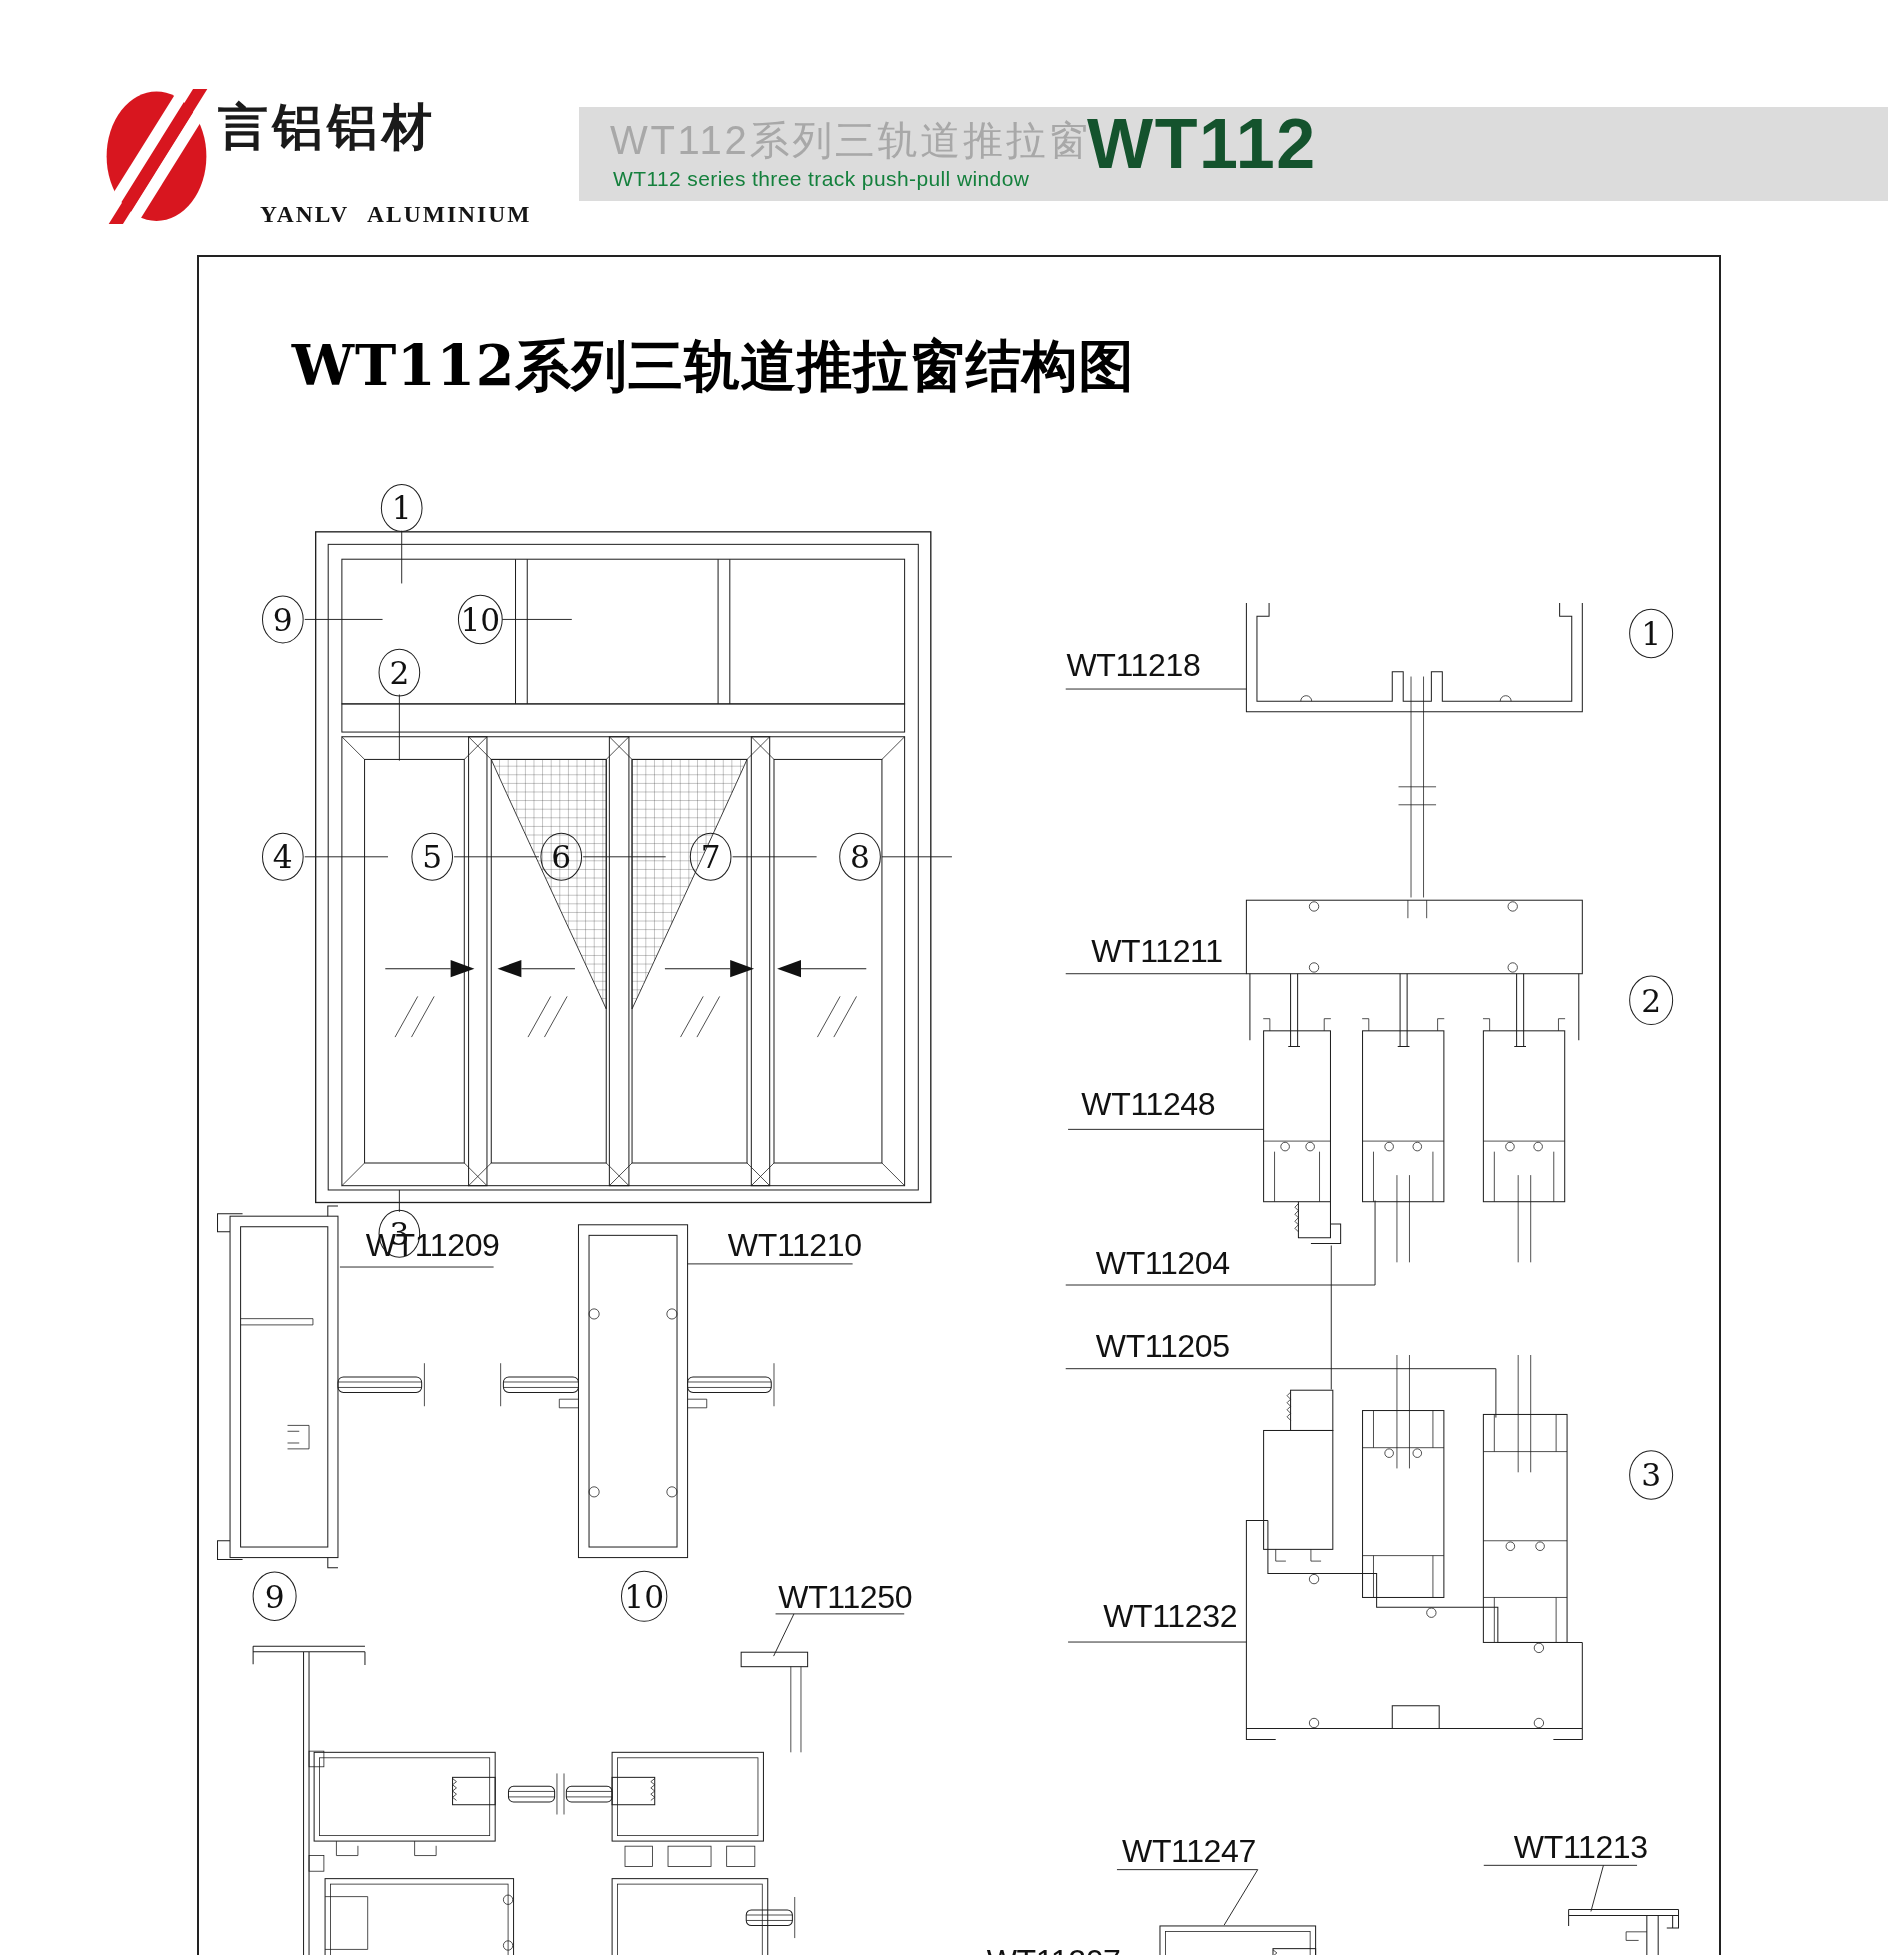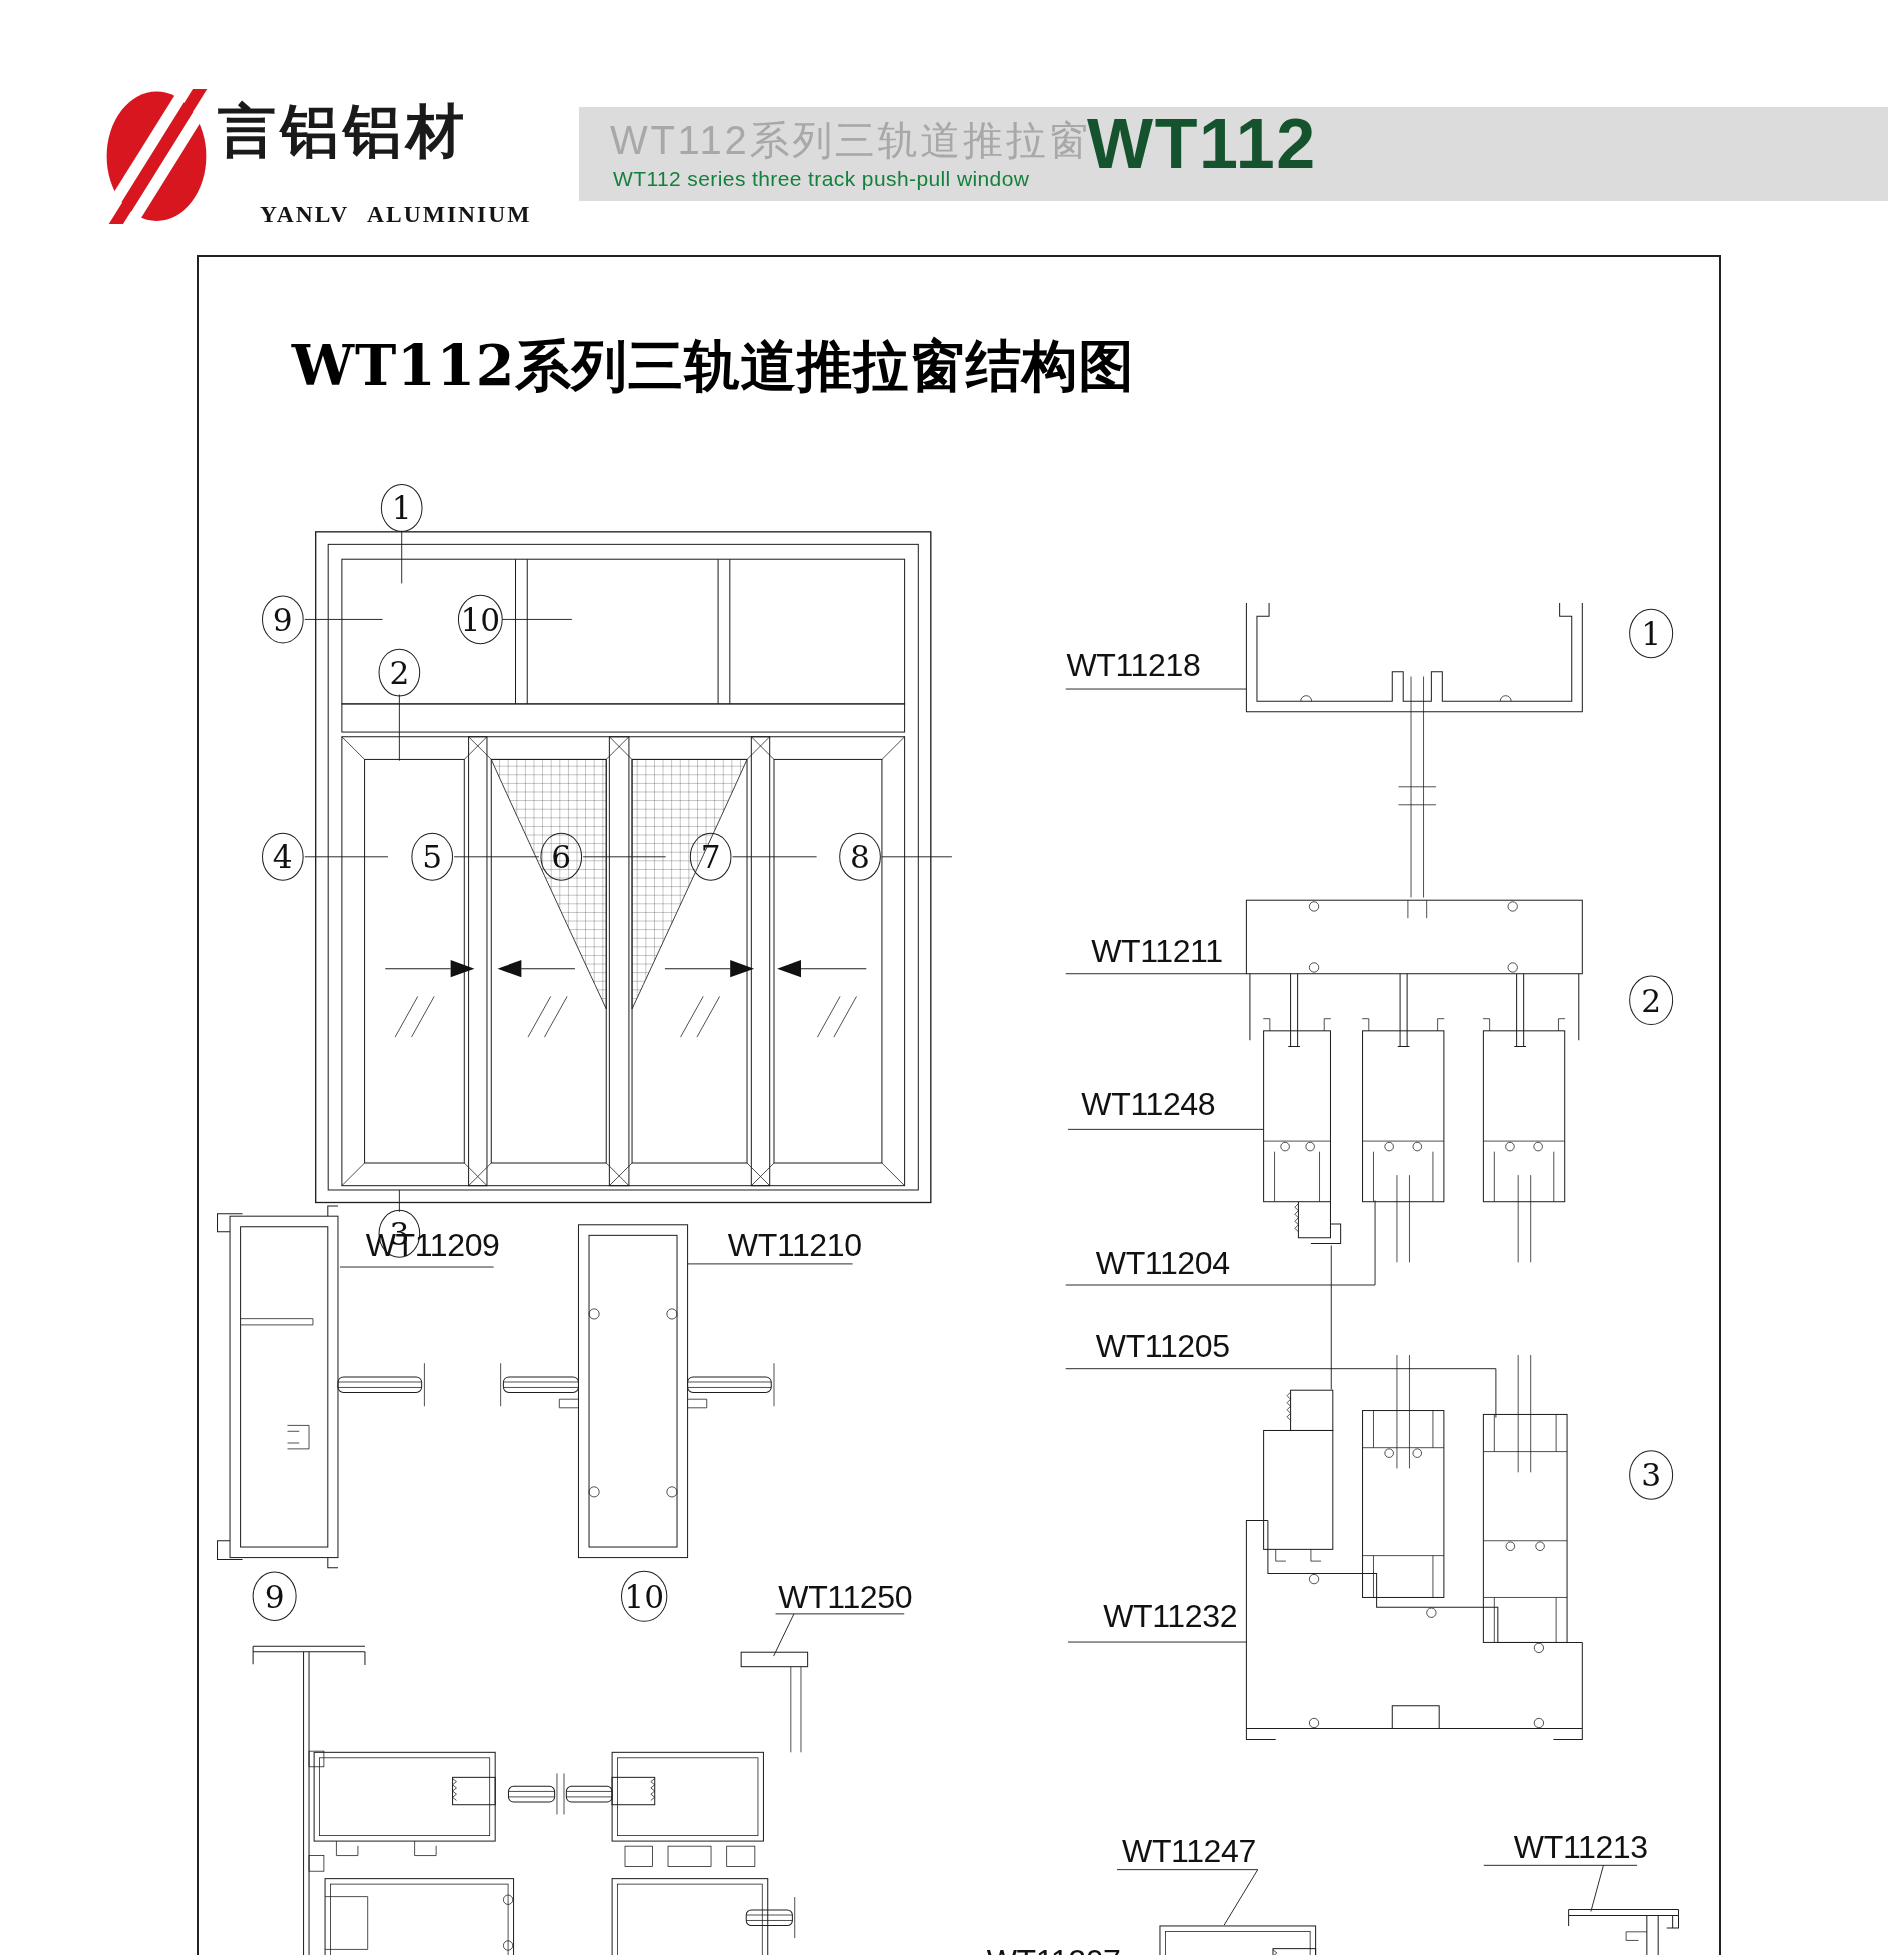--- a/index.html
+++ b/index.html
@@ -1,21 +1,21 @@
 <!DOCTYPE html>
 <html style="font-size:6.3px"><head>
 <meta charset="utf-8">
 <style>
   html,body{margin:0;padding:0;background:#fff;}
   body{width:1889px;height:2536px;position:relative;font-family:"Liberation Sans",sans-serif;}
   .abs{position:absolute;}
   
   .logo-mark{left:100px;top:89px;width:113px;height:135px;}
   .logo-cn{left:218px;top:102px;font-family:"DejaVu Sans",sans-serif;font-weight:900;
-           font-size:58px;line-height:1;color:#1a1a1a;letter-spacing:4.7px;white-space:nowrap;}
+           font-size:50px;line-height:1;color:#1a1a1a;letter-spacing:4.7px;white-space:nowrap;}
   .logo-en{left:220px;top:203px;font-family:"Liberation Serif",serif;font-weight:700;
            font-size:23.5px;line-height:1;color:#151515;letter-spacing:2px;word-spacing:11.7px;white-space:nowrap;margin-left:40px;}
   .gray-bar{left:579px;top:107px;width:1541px;height:94px;background:#dcdcdc;}
   .bar-cn{position:absolute;left:31px;top:13.3px;font-size:40px;line-height:1;color:#a8a8a8;
           letter-spacing:2.7px;white-space:nowrap;}
   .bar-en{position:absolute;left:34px;top:61px;font-size:21px;line-height:1;color:#15803d;
           letter-spacing:0.4px;white-space:nowrap;}
   .bar-code{position:absolute;left:508px;top:2.3px;font-size:70px;line-height:1;color:#14532d;
           font-weight:700;letter-spacing:1.6px;white-space:nowrap;}
   

